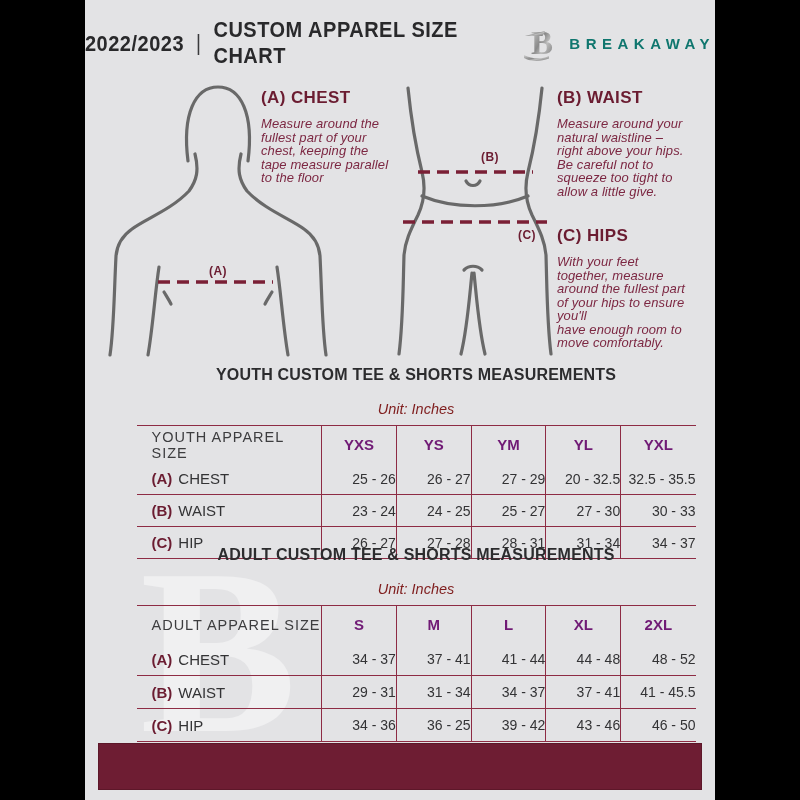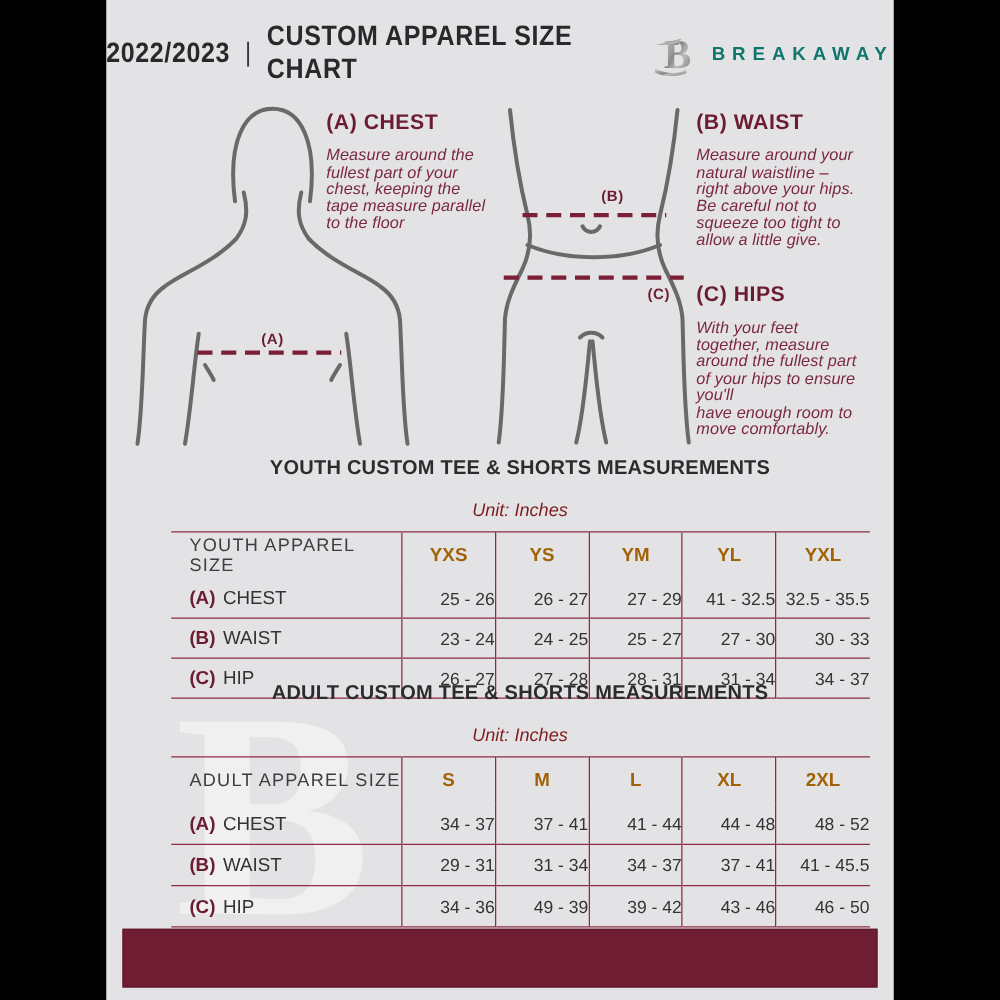--- a/index.html
+++ b/index.html
@@ -68,21 +68,21 @@
   .unit { text-align: center; font-size: 14.5px; font-style: italic; color: #7f1d1d; margin-top: 17px; }
   table.size-table {
     border-collapse: collapse; table-layout: fixed; width: 559px;
     margin: 8px auto 0 auto;
     border-top: 1.5px solid #8e2c44; border-bottom: 1.5px solid #8e2c44;
   }
   .size-table tr { border-bottom: 1.5px solid #8e2c44; }
   .size-table tr:last-child { border-bottom: none; }
   .size-table th, .size-table td { padding: 0; background: transparent; }
   .size-table th:not(.size-label), .size-table td:not(.rowlabel) { border-left: 1.5px solid #8e2c44; }
-  .size-table thead th { height: 37px; font-size: 15px; font-weight: 700; color: #a16207; text-align: center; }
+  .size-table thead th { height: 37px; font-size: 15px; font-weight: 700; color: #701a75; text-align: center; }
   .size-table thead th.size-label {
     text-align: left; padding-left: 15px; font-weight: 400; font-size: 14.5px;
     letter-spacing: 1px; color: #3d3d3f;
   }
   .youth-block tbody td { height: 31px; }
   .adult-block tbody td { height: 32px; }
   .size-table tbody td { font-size: 14px; color: #333335; text-align: right; }
   .size-table tbody td.rowlabel { text-align: left; padding-left: 15px; font-size: 15px; }
   .size-table .tag { color: #6b1c31; font-weight: 700; margin-right: 6px; }
   
@@ -205,21 +205,21 @@
             <th>YL</th>
             <th>YXL</th>
           </tr>
         </thead>
         <tbody>
           <tr>
             <td class="rowlabel"><span class="tag">(A)</span><span>CHEST</span></td>
             <td>25 - 26</td>
             <td>26 - 27</td>
             <td>27 - 29</td>
-            <td>41 - 32.5</td>
+            <td>20 - 32.5</td>
             <td>32.5 - 35.5</td>
           </tr>
           <tr>
             <td class="rowlabel"><span class="tag">(B)</span><span>WAIST</span></td>
             <td>23 - 24</td>
             <td>24 - 25</td>
             <td>25 - 27</td>
             <td>27 - 30</td>
             <td>30 - 33</td>
           </tr>
@@ -270,21 +270,21 @@
             <td class="rowlabel"><span class="tag">(B)</span><span>WAIST</span></td>
             <td>29 - 31</td>
             <td>31 - 34</td>
             <td>34 - 37</td>
             <td>37 - 41</td>
             <td>41 - 45.5</td>
           </tr>
           <tr>
             <td class="rowlabel"><span class="tag">(C)</span><span>HIP</span></td>
             <td>34 - 36</td>
-            <td>49 - 39</td>
+            <td>36 - 25</td>
             <td>39 - 42</td>
             <td>43 - 46</td>
             <td>46 - 50</td>
           </tr>
         </tbody>
       </table>
     </div>
 
     <div class="footer-bar"></div>
   </div>

